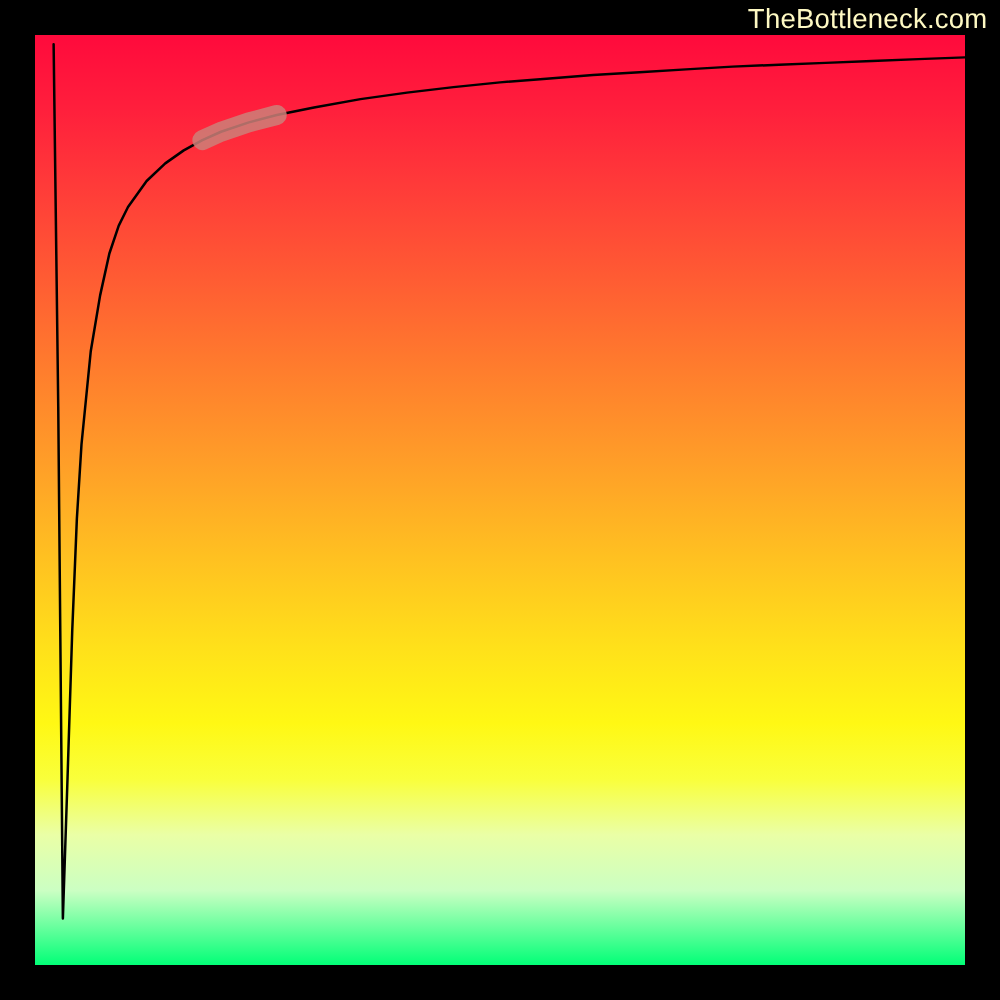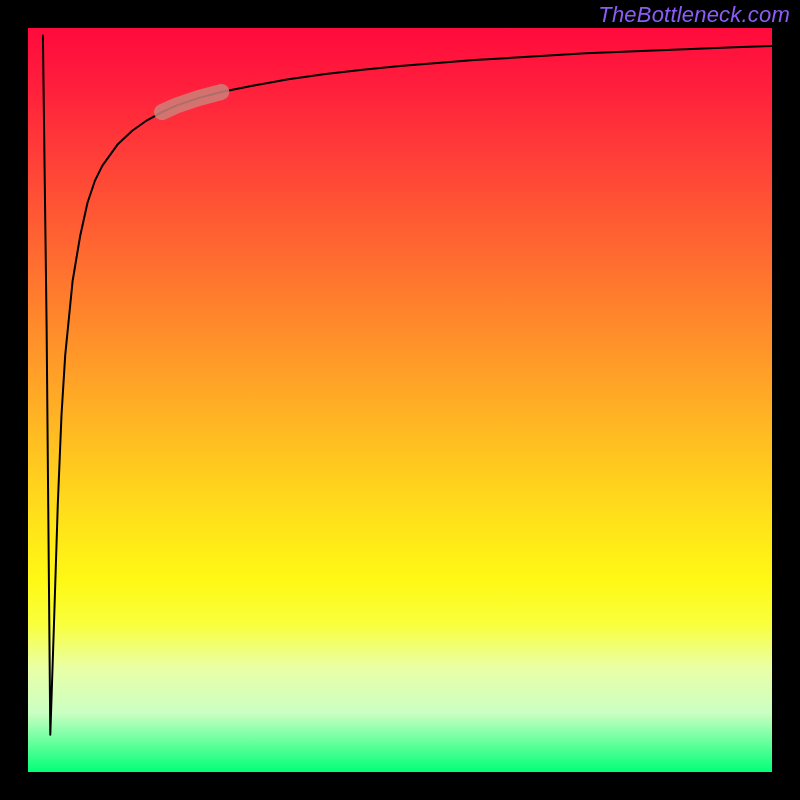--- a/index.html
+++ b/index.html
@@ -37,24 +37,23 @@
       #02ff77 100%
     );
   }
   .watermark {
     position: absolute;
     top: 2px;
     right: 10px;
     font-family: Arial, Helvetica, sans-serif;
     font-size: 22px;
     font-weight: 500;
-    color: #8b5cf6;
+    color: #fef9c3;
     letter-spacing: 0.2px;
     user-select: none;
-    font-style: italic;
   }
   svg.curve {
     position: absolute;
     left: 28px;
     top: 28px;
     width: 744px;
     height: 744px;
     overflow: visible;
   }
 </style>

